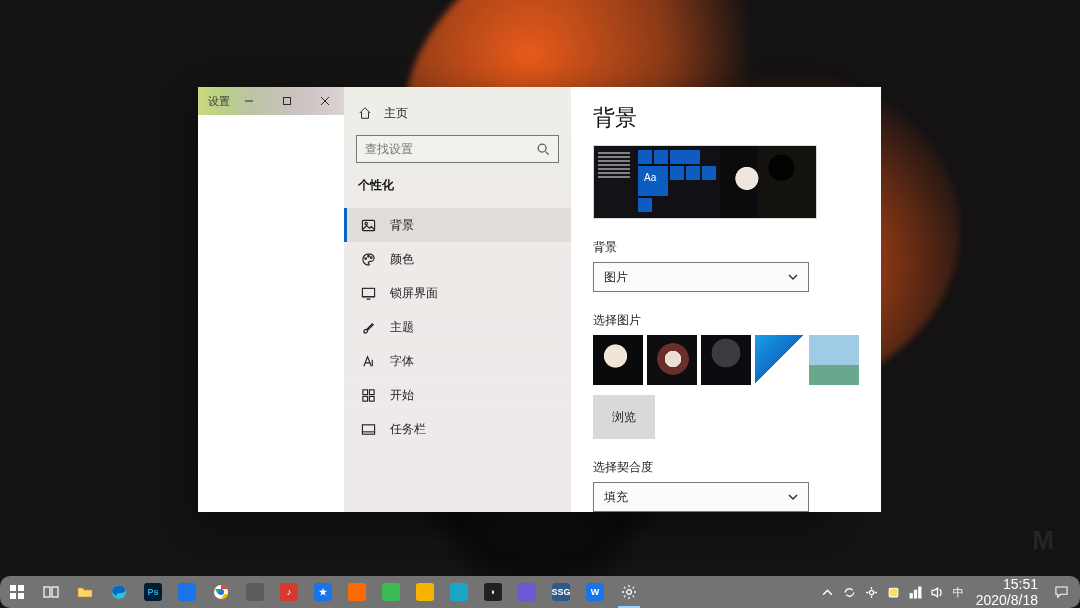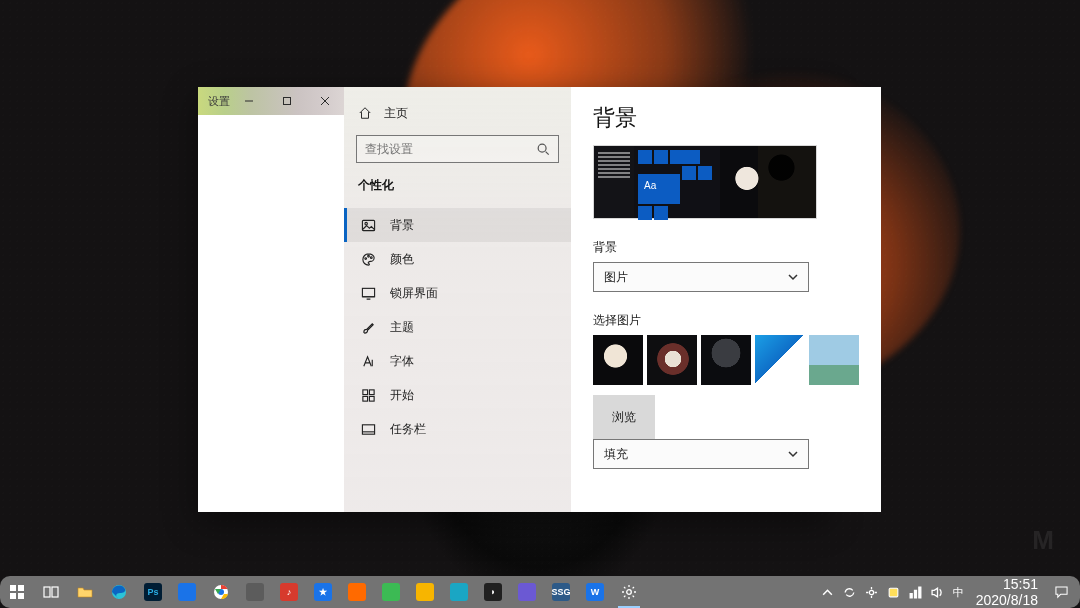--- a/index.html
+++ b/index.html
@@ -111,21 +111,21 @@
   width: 40px; background: #131317;
   display: flex; flex-direction: column; gap: 2px; padding: 6px 4px;
 }
 .preview .prev-left span { height: 2px; background: #ccc; opacity: .6; }
 .preview .tile-area {
   width: 86px; display: flex; flex-wrap: wrap; align-content: flex-start;
   gap: 2px; padding: 4px; background: #101015;
 }
 .tile { background: #0c5cc2; }
 .tile.s { width: 14px; height: 14px; }
-.tile.m { width: 42px; height: 30px; position: relative; margin-top: 8px; }
+.tile.m { width: 30px; height: 30px; position: relative; }
 .tile.m .aa { position: absolute; top: 6px; left: 6px; color: #fff; font-size: 10px; }
 .tile.l { width: 30px; height: 14px; }
 .preview .wp {
   flex: 1; background:
     radial-gradient(circle at 28% 45%, #efe7dd 0 14%, transparent 15%),
     radial-gradient(circle at 64% 30%, rgba(0,0,0,.9) 0 16%, transparent 17%),
     linear-gradient(90deg, #0b0b0d 0 40%, #14120f 40% 100%);
 }
 
 .field-label { font-size: 12px; color: #222; margin-top: 20px; margin-bottom: 6px; }
@@ -345,20 +345,21 @@
         <div class="field-label">选择图片</div>
         <div class="thumbs">
           <div class="thumb t0"></div>
           <div class="thumb t1"></div>
           <div class="thumb t2"></div>
           <div class="thumb t3"></div>
           <div class="thumb t4"></div>
         </div>
         <button class="browse-btn">浏览</button>
 
+        <div class="field-label">选择契合度</div>
         <div class="combobox">
           <span>填充</span>
           <div class="spacer"></div>
           <svg viewBox="0 0 10 10">
               <path d="M1 3 L5 7 L9 3"></path>
             </svg>
         </div>
       </div>
     </div>
   </div>

